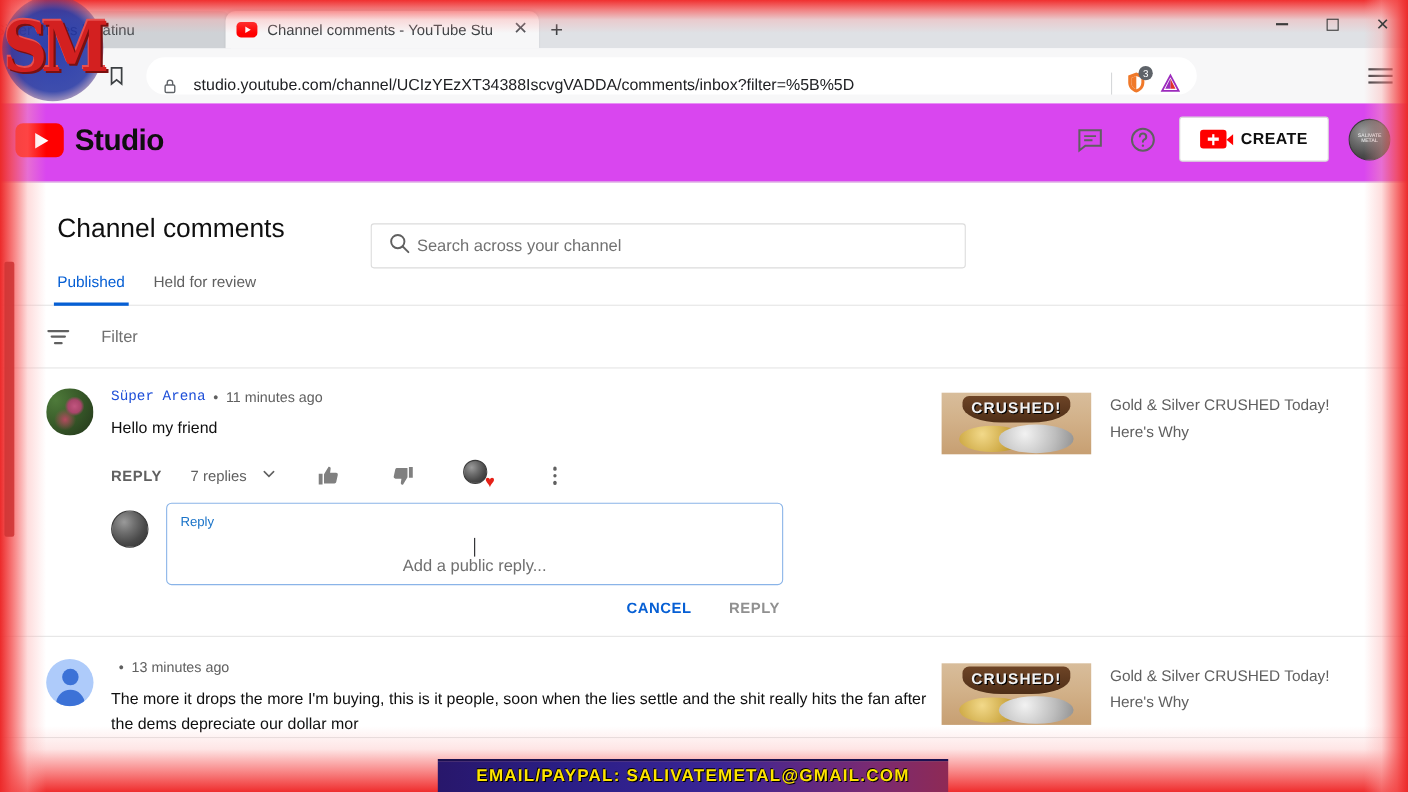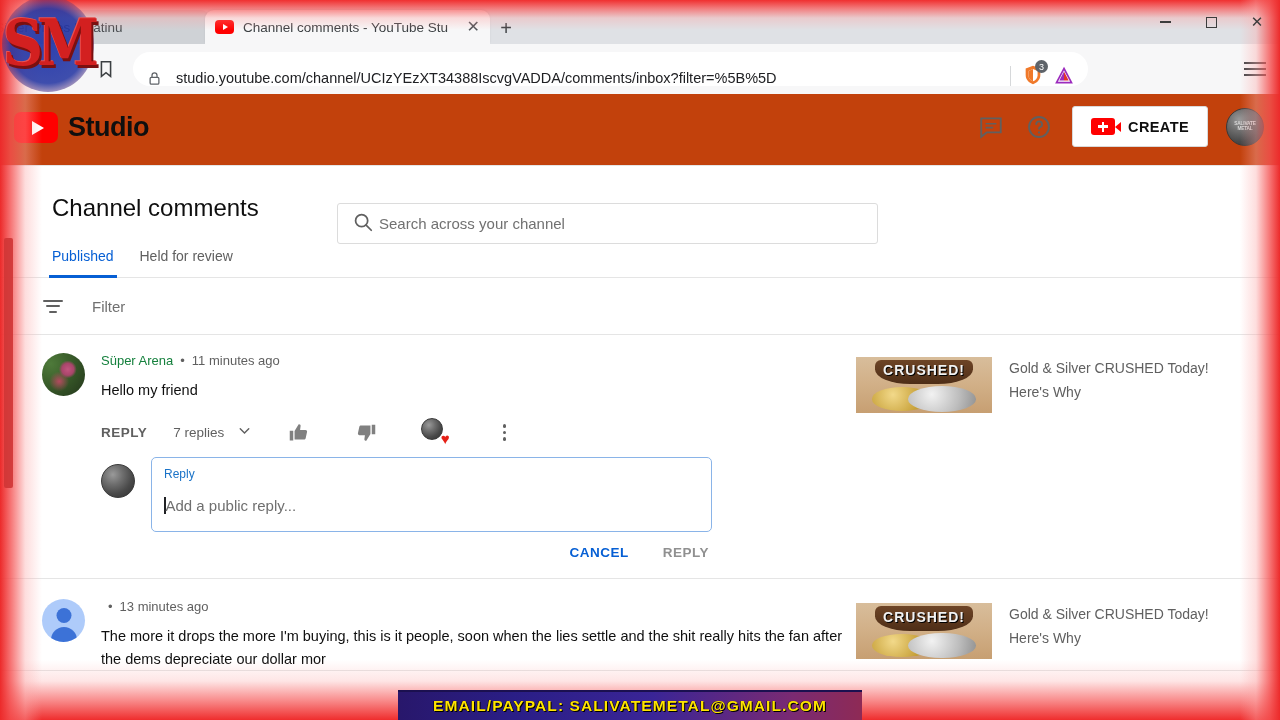--- a/index.html
+++ b/index.html
@@ -93,21 +93,21 @@
     border-radius:7px; background:#5e6369; color:#fff; font-size:9px;
     display:flex; align-items:center; justify-content:center; padding:0 3px;
   }
   #hamburger { position:absolute; right:14px; top:58px; width:22px; cursor:pointer; }
   #hamburger span { display:block; height:2px; background:#3c4043; margin:4px 0; }
 
   
   #studio { position:absolute; left:0; top:94px; width:1280px; height:626px; background:#fff; }
 
   #studio-header {
-    position:relative; height:72px; background:#c2410c;
+    position:relative; height:72px; background:#d946ef;
     border-bottom:1px solid #e5e5e5;
   }
   #studio-logo { position:absolute; left:14px; top:18px; display:flex; align-items:center; gap:10px; cursor:pointer; }
   .yt-logo-box { width:44px; height:31px; border-radius:7px; background:#ff0000;
                  display:flex; align-items:center; justify-content:center; }
   .yt-logo-box i { width:0; height:0; border-left:12px solid #fff;
                    border-top:7.5px solid transparent; border-bottom:7.5px solid transparent; margin-left:3px; }
   #studio-logo .studio-word { font-size:27px; font-weight:bold; color:#0f0f0f; letter-spacing:-.5px; }
 
   #studio-search {
@@ -158,21 +158,21 @@
   .stab.sel { color:#065fd4; font-weight:500; }
   .stab.sel:after { content:""; position:absolute; left:-3px; right:-3px; bottom:-1px; height:3px; background:#065fd4; }
 
   #filter-row { display:flex; align-items:center; gap:22px; padding:18px 0 18px 42px; border-bottom:1px solid #e5e5e5; }
   #filter-row .flabel { font-size:15px; color:#707070; cursor:text;margin-left:6px; }
   .filter-icon span { display:block; background:#606060; height:2px; margin:3.5px auto; border-radius:1px; }
 
   .comment-row { display:flex; padding:18px 0 0 42px; border-bottom:1px solid #e5e5e5; position:relative; }
   .comment-main { width:755px; padding-right:12px; }
   .c-head { display:flex; align-items:center; gap:7px; font-size:13px; color:#606060; }
-  .c-author { color:#15803d; }
+  .c-author { color:#1d4ed8;font-family:Liberation Mono, monospace; }
   .c-text { font-size:14.5px; color:#0f0f0f; margin-top:11px; line-height:1.55; }
 
   .avatar-img {
     width:43px; height:43px; border-radius:50%; flex:0 0 auto; margin-right:16px; overflow:hidden;
   }
   .avatar-photo {
     background:
       radial-gradient(circle at 60% 38%, #c2557f 0%, #a8456a 16%, rgba(168,69,106,0) 24%),
       radial-gradient(circle at 40% 66%, #b4495f 0%, rgba(180,73,95,0) 26%),
       radial-gradient(circle at 20% 25%, #4e7a3a 0%, #3b5f2b 40%, #22341a 100%);
@@ -202,21 +202,21 @@
 
   
   .composer { display:flex; align-items:flex-start; gap:16px; margin-top:8px; padding-bottom:6px; }
   .composer .mini-av { width:34px; height:34px; margin-top:7px; }
   .composer .box-wrap { flex:1; max-width:561px; }
   .composer .box {
     border:1px solid #8ab4e8; border-radius:5px; padding:9px 12px 18px 12px; background:#fff;
     height:75px; cursor:text;
   }
   .composer .lab { font-size:12px; color:#1a73c8; }
-  .composer .ph-wrap { margin-top:16px; display:flex; align-items:center; }
+  .composer .ph-wrap { margin-top:8px; display:flex; align-items:center;flex-direction:column; }
   .composer .caret { width:1.5px; height:17px; background:#202124; }
   .composer .ph { font-size:15px; color:#6f6f6f; }
   .composer .btn-row { display:flex; justify-content:flex-end; gap:34px; margin-top:13px; padding-right:3px; }
   .composer .btn { font-size:13.5px; font-weight:bold; letter-spacing:.5px; cursor:pointer; }
   .composer .btn.cancel { color:#065fd4; }
   .composer .btn.reply { color:#909090; }
 
   
   .video-cell { display:flex; gap:17px; padding-top:4px; }
   .thumb {

